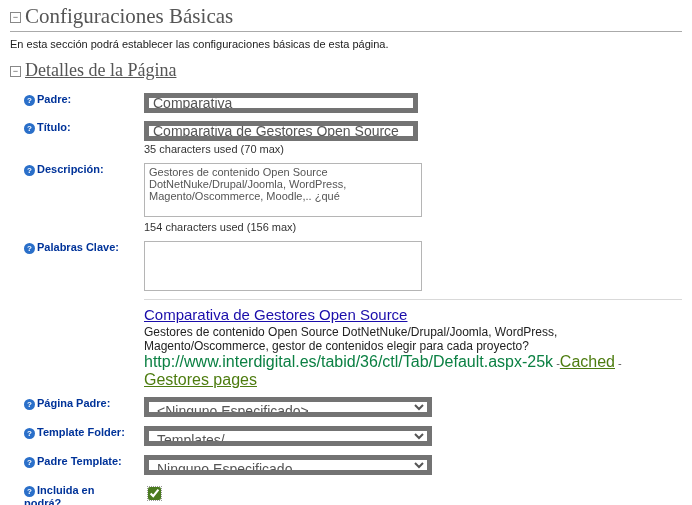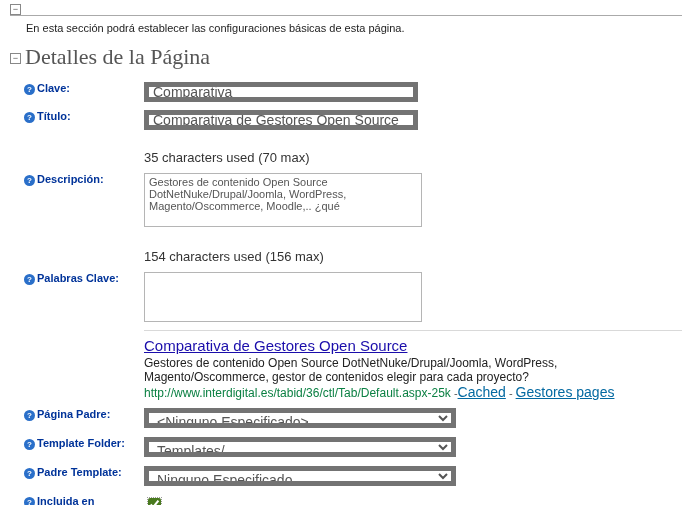--- a/index.html
+++ b/index.html
@@ -21,33 +21,33 @@
     align-items: center;
     margin: 4px 0 6px 0;
   }
   .section-head h1, .section-sub h2 {
     font-family: Georgia, 'Times New Roman', serif;
     font-weight: normal;
     color: #555;
     margin: 0 0 2px 4px;
   }
   .section-head h1 { font-size: 21px; }
-  .section-sub h2 { font-size: 22px; }
+  .section-sub h2 { font-size: 18px; text-decoration: underline; }
   .collapse-icon {
     width: 9px; height: 9px;
     border: 1px solid #888;
     display: inline-flex;
     align-items: center;
     justify-content: center;
     font-size: 9px;
     line-height: 7px;
     color: #555;
     background: #fff;
   }
-  .intro { margin: 6px 0 10px 16px; color: #222; }
+  .intro { margin: 6px 0 10px 0; color: #222; }
   .form-table { display: table; width: 100%; }
   .form-row { display: table-row; }
   .form-label, .form-field { display: table-cell; vertical-align: top; padding: 4px 0; }
   .form-label {
     width: 110px;
     padding-left: 14px;
     padding-right: 10px;
     color: #003399;
     font-weight: bold;
   }
@@ -69,76 +69,77 @@
     font-size: 14px;
     color: #555;
     height: 20px;
     border: 5px solid #737373;
     background: #fff;
     padding: 0 4px;
     box-sizing: border-box;
   }
   .in-name { width: 274px; }
   .in-title { width: 274px; }
-  .in-sel { width: 312px; height: 20px; }
+  .in-sel { width: 288px; height: 20px; }
   textarea {
     font-family: Verdana, Geneva, sans-serif;
     font-size: 11px;
     color: #555;
     width: 268px;
     border: 1px solid #b5b5b5;
     resize: none;
     padding: 2px 4px;
     box-sizing: content-box;
     overflow-y: scroll;
   }
   .ta-desc { height: 48px; }
   .ta-kw { height: 44px; }
-  .counter { color: #333; margin-top: 20px; font-size: 13px; }
+  .counter { color: #333; margin-top: 2px; font-size: 11px; }
   .serp {
     border-top: 1px solid #d9d9d9;
     padding-top: 6px;
     margin-top: 6px;
     font-family: Arial, sans-serif;
   }
   .serp-title {
     color: #1a0dab;
     font-size: 15px;
     text-decoration: underline;
   }
   .serp-desc {
     color: #222; font-size: 12px; margin-top: 2px;
   }
-  .serp-url { color: #0b8043; font-size: 12px; margin-top: 8px; }
-  .serp-actions a { color: #0369a1; font-size: 14px; text-decoration: underline; }
+  .serp-url { color: #0b8043; font-size: 16px; margin-top: 8px; }
+  .serp-actions a { color: #4d7c0f; font-size: 16px; text-decoration: underline; }
   .serp-actions { color: #555; }
   .chk {
     width: 13px; height: 13px; accent-color: #4a7a1f;
     outline: 1px dotted #999;
   }
 </style>
 </head>
 <body>
 
 <div class="section-head">
   <span class="collapse-icon">−</span>
+  <h1>Configuraciones Básicas</h1>
 </div>
 
 <div class="intro">En esta sección podrá establecer las configuraciones básicas de esta página.</div>
 
 <div class="section-sub">
   <span class="collapse-icon">−</span>
   <h2>Detalles de la Página</h2>
 </div>
 
 <div class="form-table">
 
   <div class="form-row">
     <div class="form-label">
-      <span class="help-icon">?</span><span>Clave:</span>
+      <span class="help-icon">?</span><span>Padre:</span>
     </div>
     <div class="form-field">
       <input type="text" class="in-name" value="Comparativa" style="">
     </div>
   </div>
 
   <div class="form-row">
     <div class="form-label">
       <span class="help-icon">?</span><span>Título:</span>
     </div>

